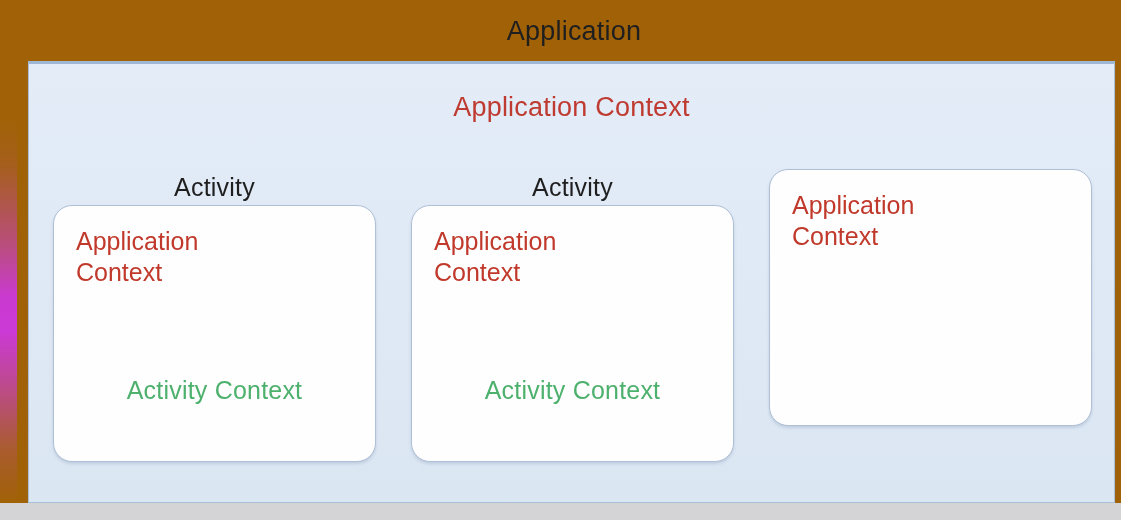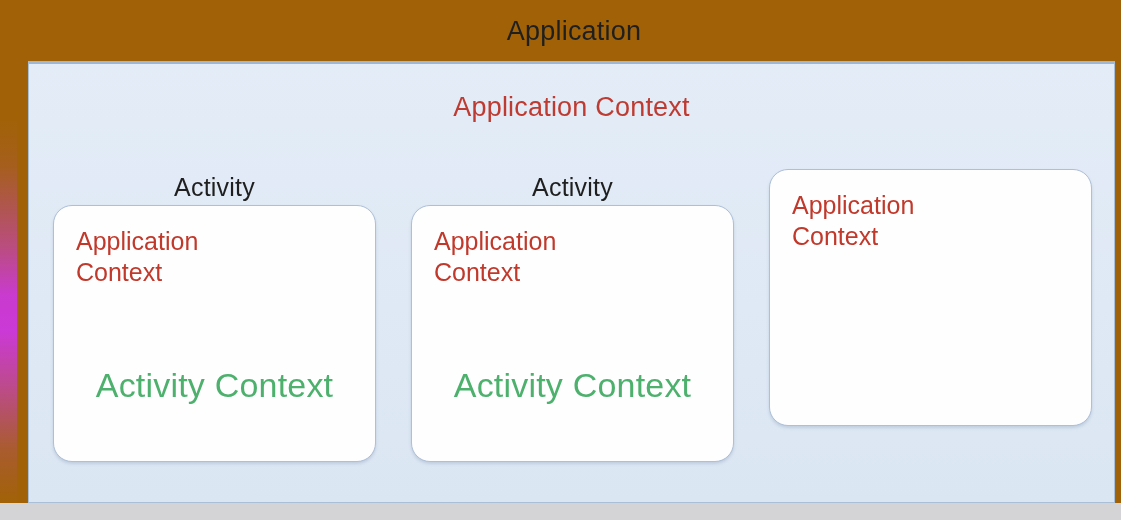--- a/index.html
+++ b/index.html
@@ -132,21 +132,21 @@
     text-align: left;
     white-space: pre-line;
   }
 
   .ctx-local {
     position: absolute;
     left: 0;
     right: 0;
     bottom: 56px;
     text-align: center;
-    font-size: 34px;
+    font-size: 25px;
     letter-spacing: 0.2px;
     margin-top: 34px;
   }
   .ctx-local.green  { color: #4db16d; }
   .ctx-local.purple { color: #8e5ab6; }
 </style>
 </head>
 <body>
 
 <div id="canvas">

